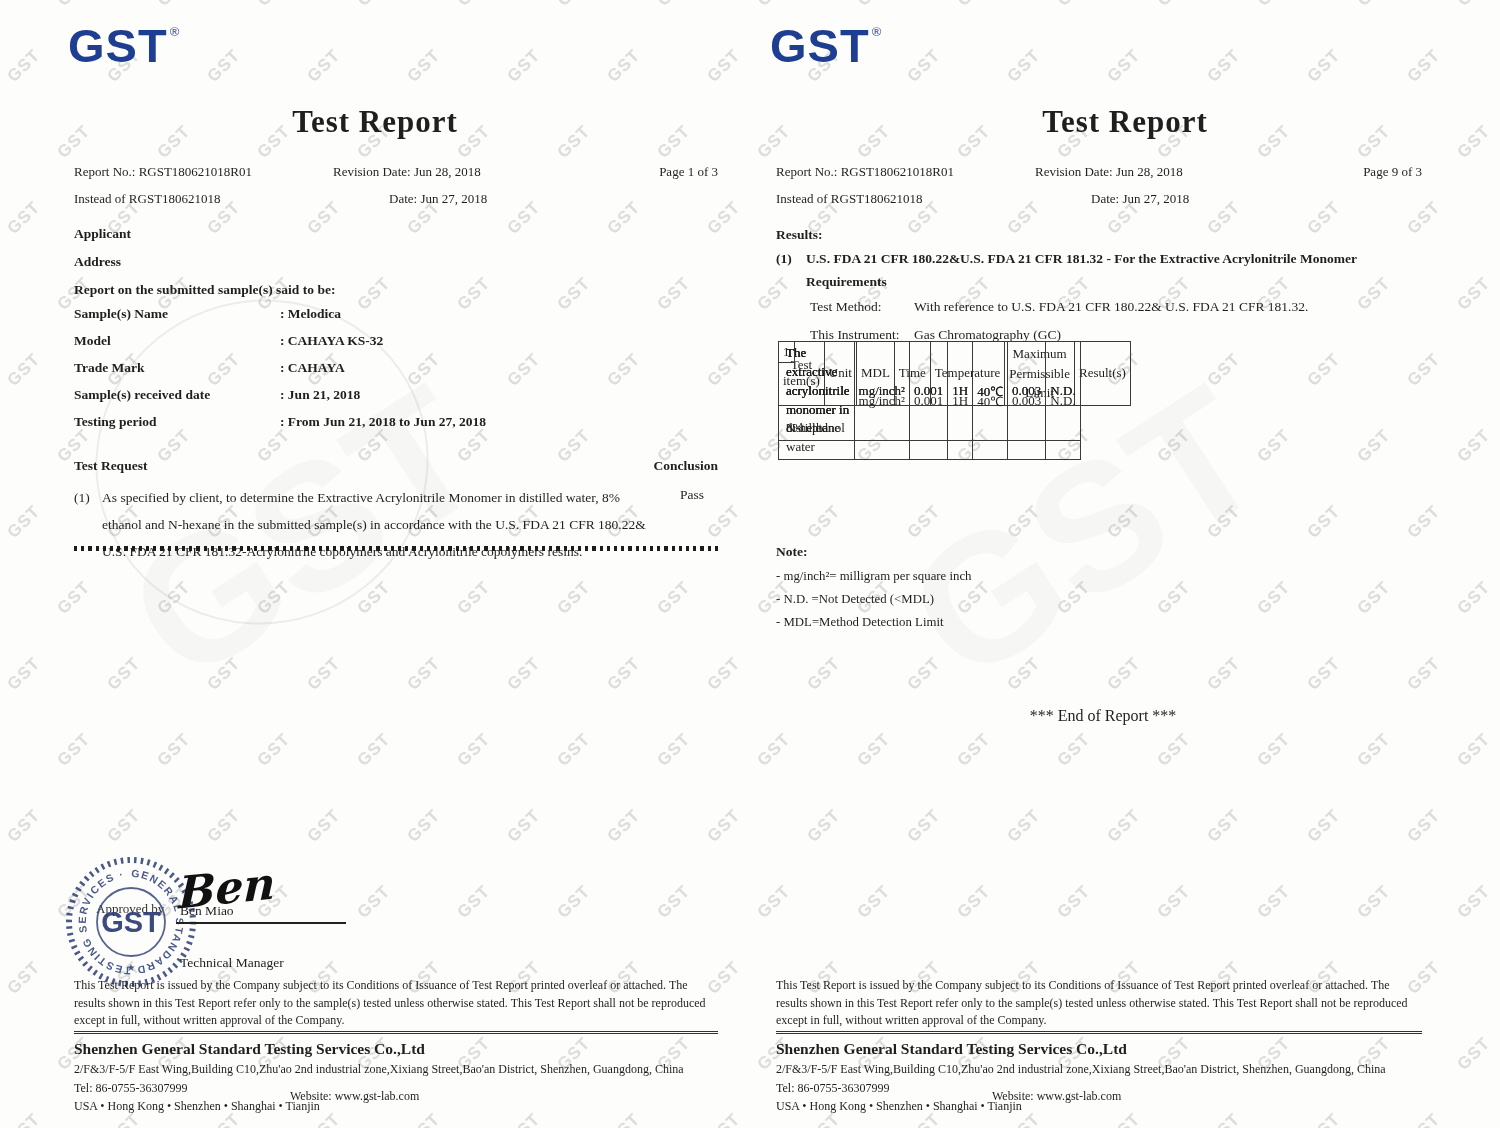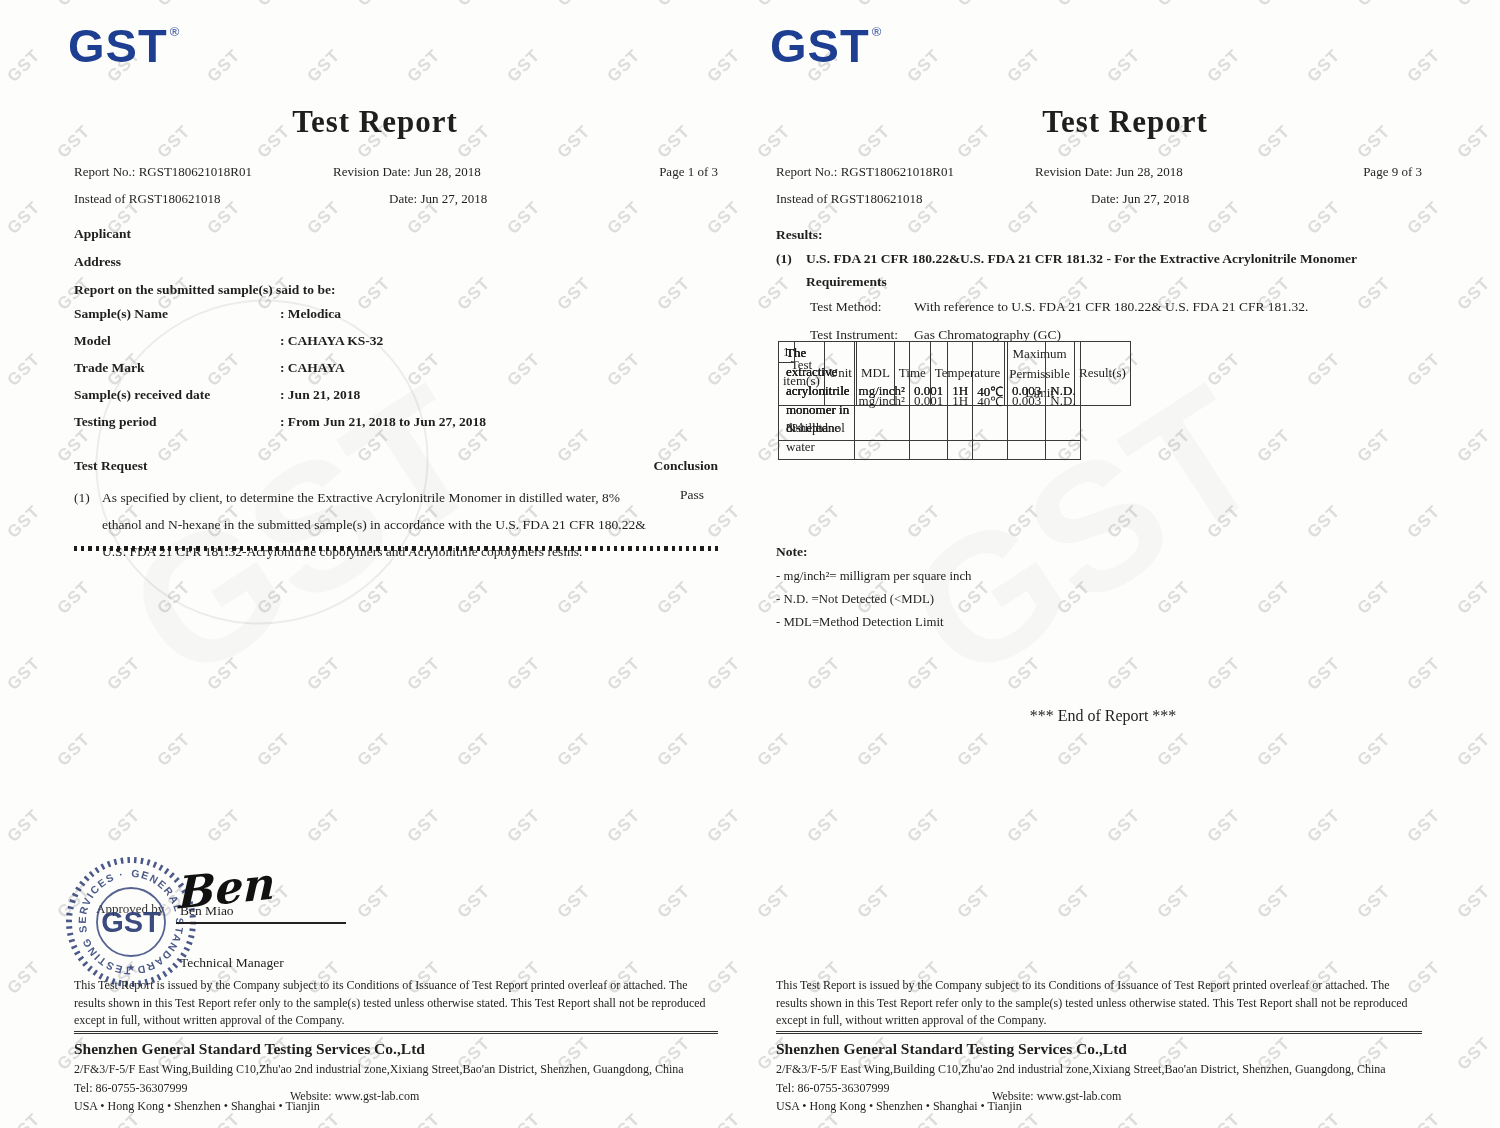--- a/index.html
+++ b/index.html
@@ -438,21 +438,21 @@
     <span class="m-instead">Instead of RGST180621018</span>
     <span class="m-date">Date: Jun 27, 2018</span>
   </div>
 
   <div class="results-h">Results:</div>
   <div class="item-no">(1)</div>
   <div class="item-h1">U.S. FDA 21 CFR 180.22&amp;U.S. FDA 21 CFR 181.32 - For the Extractive Acrylonitrile Monomer</div>
   <div class="item-h2">Requirements</div>
   <div class="tm-label">Test Method:</div>
   <div class="tm-value">With reference to U.S. FDA 21 CFR 180.22&amp; U.S. FDA 21 CFR 181.32.</div>
-  <div class="ti-label">Test Instrument:</div>
+  <div class="ti-label">This Instrument:</div>
   <div class="ti-value">Gas Chromatography (GC)</div>
 
   <table class="rtable">
     <colgroup>
       <col style="width:26%">
         <col style="width:10.5%">
         <col style="width:9%">
         <col style="width:6.5%">
       <col style="width:13.5%">
         <col style="width:17.5%">

